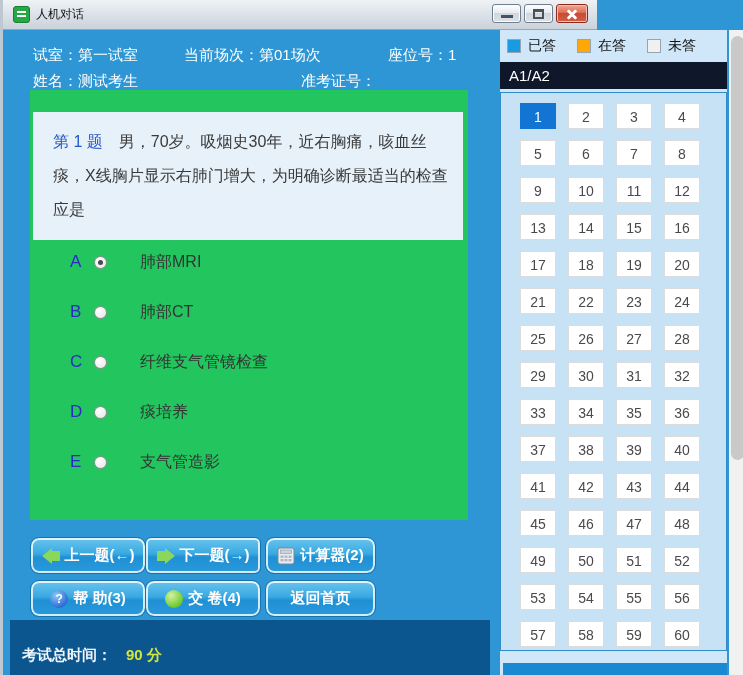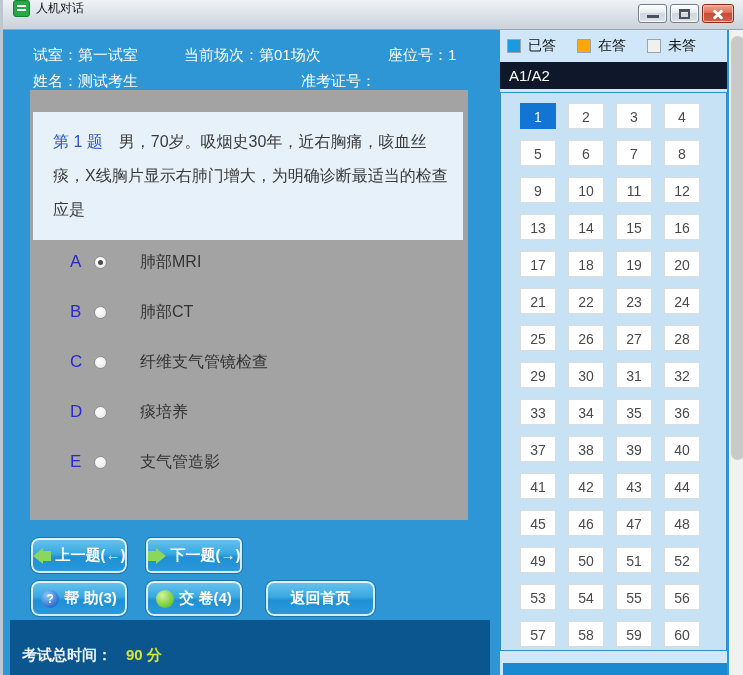--- a/index.html
+++ b/index.html
@@ -6,24 +6,24 @@
   html,body { background:#888; }
   body { font-family:"Liberation Sans","DejaVu Sans",sans-serif; }
 
   #window {
     position:relative; width:743px; height:675px; overflow:hidden;
     background:#2E96D4; border-left:3px solid #BEC8D2;
   }
 
   
   .titlebar {
-    position:absolute; left:-3px; top:0; width:743px; height:30px;
+    position:absolute; left:-3px; top:0; width:597px; height:30px;
     background:linear-gradient(#EFF3F6,#DAE0E7 55%,#CBD2DA);
     border-bottom:1px solid #98A7B5;
-    display:flex; padding-left:13px;
+    display:flex; align-items:center; padding-left:13px;
   }
   .app-icon {
     width:17px; height:17px; border-radius:3px; background:#27A844;
     border:1px solid #148232; position:relative; margin-right:6px;
   }
   .app-icon::before {
     content:""; position:absolute; left:3px; top:4px; width:9px; height:2px;
     background:#fff; box-shadow:0 4px 0 #fff;
   }
   .title-text { font-size:12px; color:#111; }
@@ -46,21 +46,21 @@
     content:""; position:absolute; left:1px; top:6px; width:12px; height:3px;
     background:#fff; border-radius:1px;
   }
   .g-close::before { transform:rotate(45deg); }
   .g-close::after { transform:rotate(-45deg); }
 
   
   .info-span { position:absolute; color:#fff; font-size:15px; white-space:nowrap; }
 
   
-  .qpanel { position:absolute; left:27px; top:90px; width:438px; height:430px; background:#a3a3a3; }
+  .qpanel { position:absolute; left:27px; top:90px; width:438px; height:430px; background:#22c55e; }
   .qstem-box {
     position:absolute; left:3px; top:22px; width:430px; min-height:128px;
     background:#E7F1F9; padding:13px 14px 13px 20px;
     font-size:16px; line-height:34px; color:#3A3A3A;
   }
   .qnum { color:#2458C8; margin-right:16px; }
   .options { position:absolute; left:0; top:158px; width:100%; display:flex; flex-direction:column; gap:22px; }
   .opt-row { height:28px; display:flex; align-items:center; cursor:default; }
   .opt-letter { width:24px; margin-left:40px; color:#2A2AC8; font-size:17px; }
   .radio {
@@ -69,21 +69,21 @@
     position:relative; margin-right:33px;
   }
   .radio.sel::after {
     content:""; position:absolute; left:3px; top:3px; width:5px; height:5px;
     border-radius:50%; background:#4A4A4A;
   }
   .opt-text { font-size:16px; color:#333; }
 
   
   .btn {
-    position:absolute; width:98px; height:37px; border-radius:9px;
+    position:absolute; width:116px; height:37px; border-radius:9px;
     background:linear-gradient(#6AC4EF 0%,#39A9E1 45%,#1F90D3 55%,#2A9ADD 100%);
     border:1px solid #1474B0;
     box-shadow:inset 0 0 0 2px rgba(255,255,255,.8);
     color:#fff; font-size:15px; font-weight:bold;
     display:flex; align-items:center; justify-content:center; gap:5px;
     white-space:nowrap;
   }
   .arr { display:inline-flex; align-items:center; }
   .tri-l { width:0; height:0; border-top:8px solid transparent; border-bottom:8px solid transparent; border-right:10px solid #8BD75B; }
   .tri-r { width:0; height:0; border-top:8px solid transparent; border-bottom:8px solid transparent; border-left:10px solid #8BD75B; }
@@ -199,20 +199,33 @@
         <span class="tail"></span>
       </span>
     <span>上一题(←)</span>
   </button>
   <button class="btn" style="left:142px; top:537px;border-radius:6px;">
     <span class="arr">
         <span class="tail"></span>
         <span class="tri-r"></span>
       </span>
     <span>下一题(→)</span>
+  </button>
+  <button class="btn" style="left:262px; top:537px; width:111px;">
+    <svg width="18" height="18" viewBox="0 0 18 18">
+      <rect x="1" y="1" width="16" height="16" rx="2" fill="#E9EDF2" stroke="#7C8794"></rect>
+      <rect x="3.5" y="3" width="11" height="3.5" fill="#CBD4DE" stroke="#8A94A0" stroke-width="0.6"></rect>
+      <rect x="3.5" y="8.5" width="3" height="2.4" fill="#AEB8C4"></rect>
+        <rect x="7.5" y="8.5" width="3" height="2.4" fill="#AEB8C4"></rect>
+        <rect x="11.5" y="8.5" width="3" height="2.4" fill="#AEB8C4"></rect>
+      <rect x="3.5" y="12" width="3" height="2.4" fill="#AEB8C4"></rect>
+        <rect x="7.5" y="12" width="3" height="2.4" fill="#AEB8C4"></rect>
+        <rect x="11.5" y="12" width="3" height="2.4" fill="#AEB8C4"></rect>
+    </svg>
+    <span>计算器(2)</span>
   </button>
   <button class="btn" style="left:27px; top:580px;">
     <span class="help-ic">?</span>
     <span>帮 助(3)</span>
   </button>
   <button class="btn" style="left:142px; top:580px;">
     <span class="submit-ic"></span>
     <span>交 卷(4)</span>
   </button>
   <button class="btn" style="left:262px; top:580px; width:111px;">

